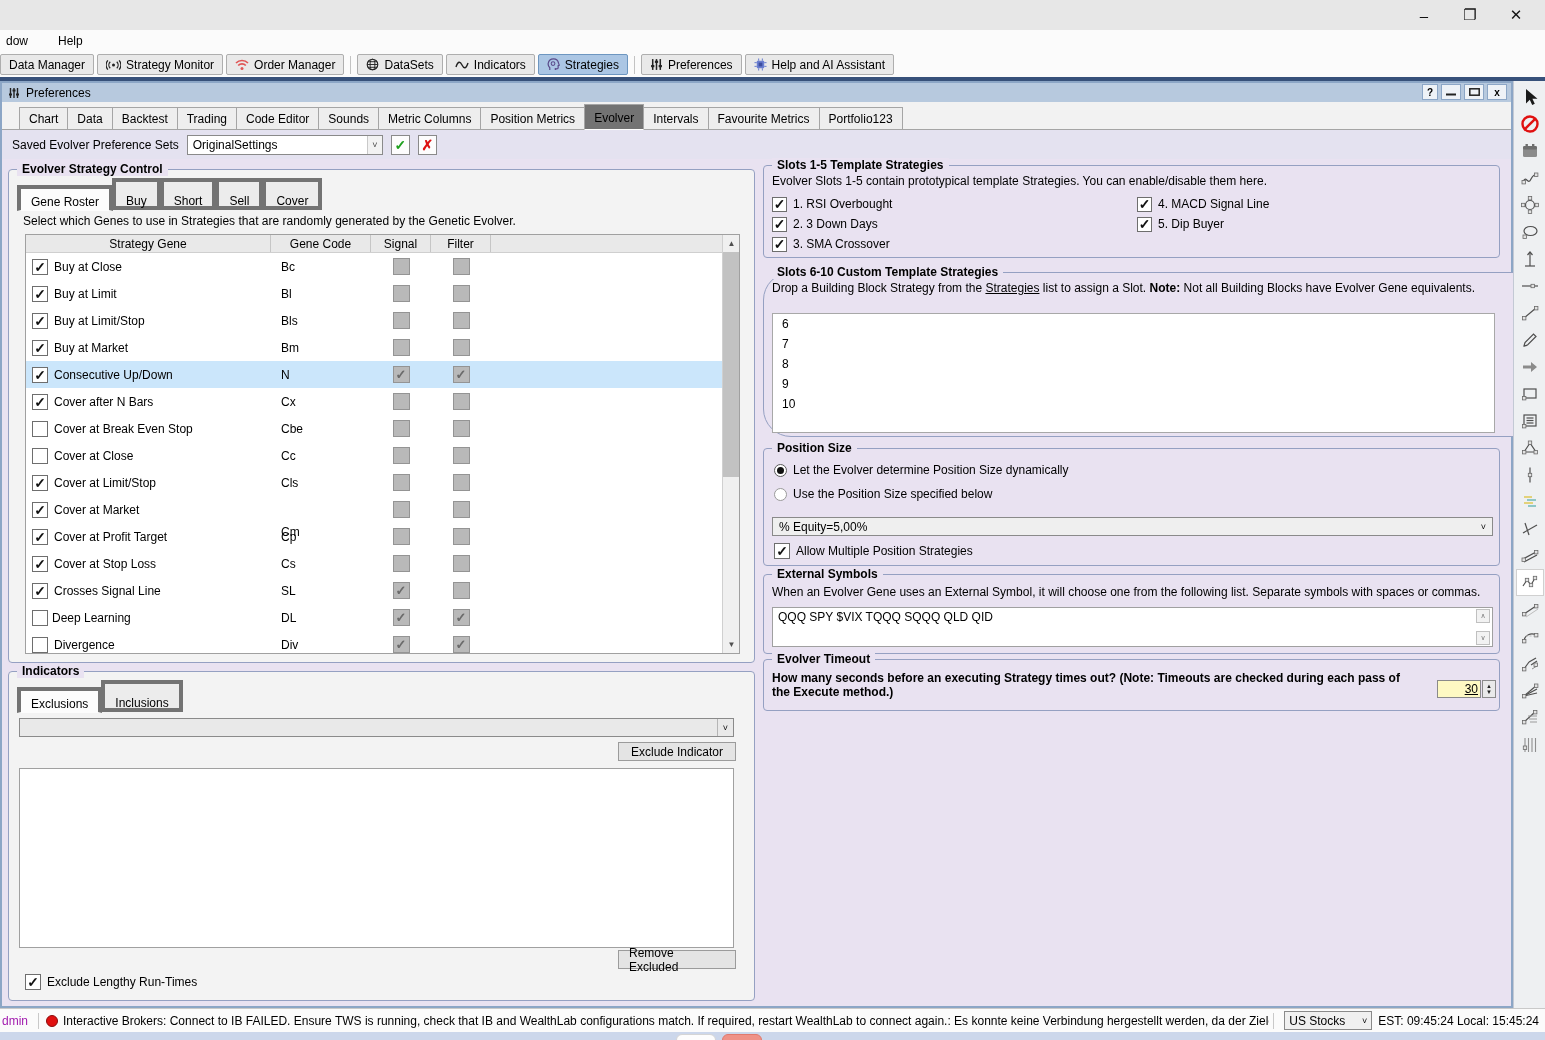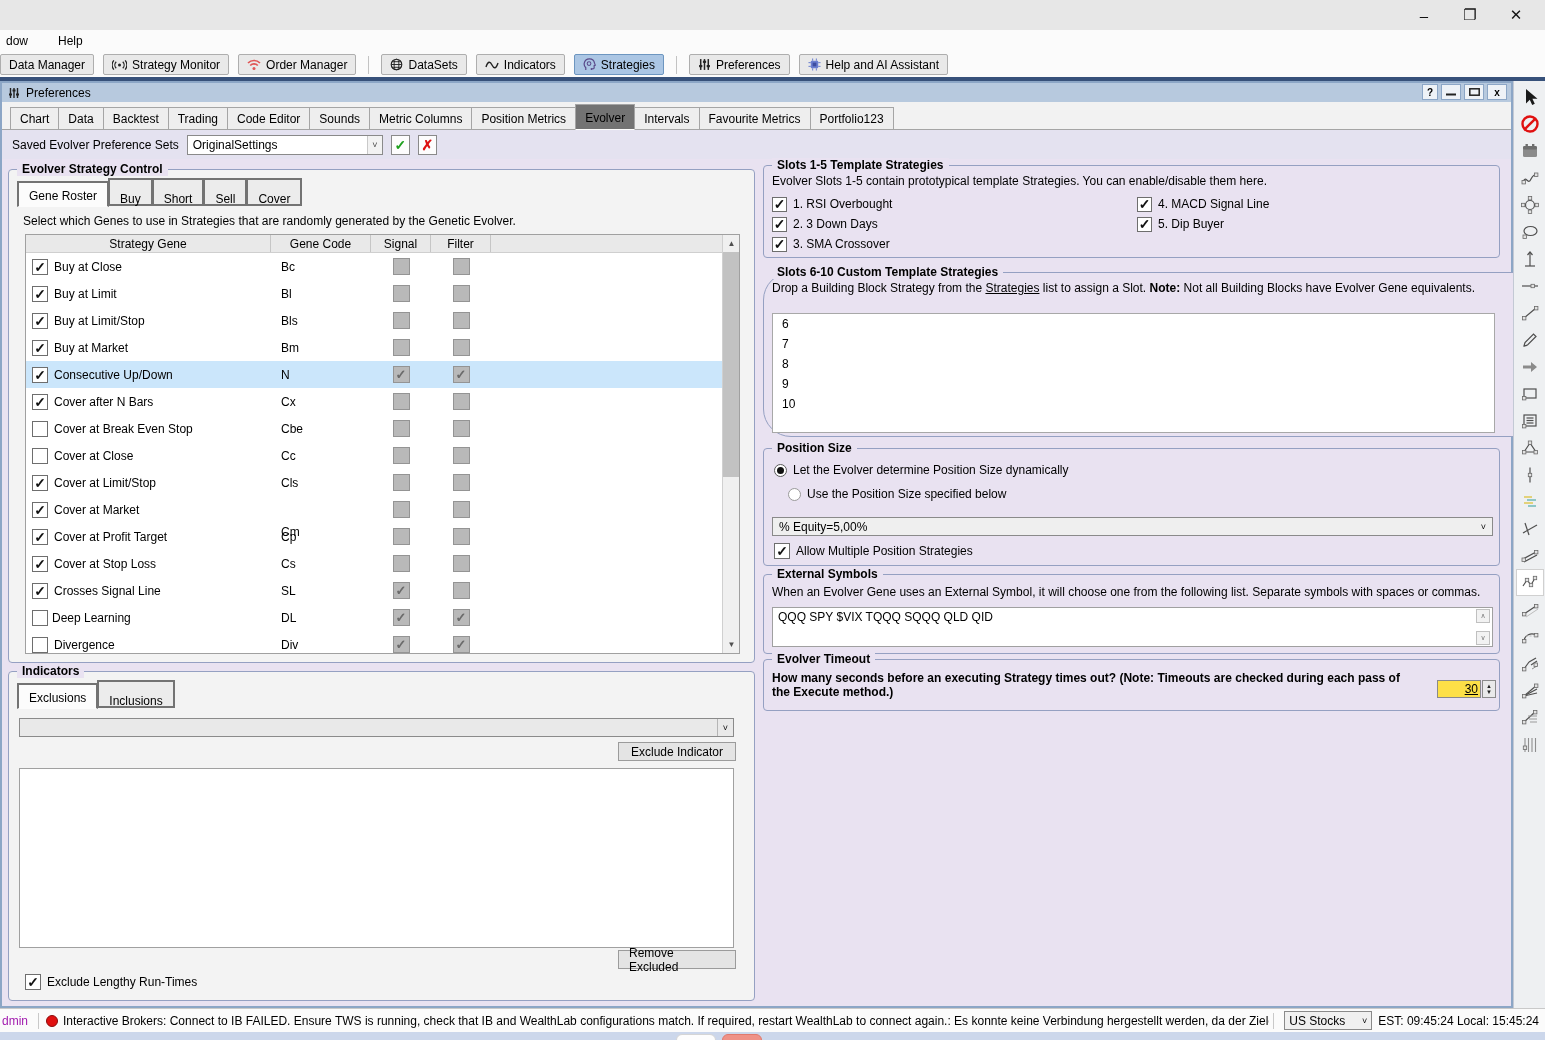--- a/index.html
+++ b/index.html
@@ -6,52 +6,52 @@
   html,body { width:1545px; height:1040px; overflow:hidden; }
   body { font-family:"Liberation Sans", sans-serif; font-size:12px; color:#000; background:#e8e8e8; position:relative; }
 
   
   #titlebar { position:absolute; left:0; top:0; width:1545px; height:30px; background:#e7e7e7; }
   #win-controls { position:absolute; right:6px; top:0; height:30px; display:flex; }
   .winbtn { width:46px; height:30px; display:flex; align-items:center; justify-content:center; font-size:15px; color:#111; }
   #menubar { position:absolute; left:0; top:30px; width:1545px; height:22px; background:#fbfbfb; display:flex; align-items:center; gap:22px; padding-left:2px; }
   .menu-item { padding:2px 4px; }
 
-  #toolbar { position:absolute; left:0; top:52px; width:1545px; height:25px; background:#fbfbfb; display:flex; align-items:center; gap:9px; padding-left:0; }
+  #toolbar { position:absolute; left:0; top:52px; width:1545px; height:25px; background:#fbfbfb; display:flex; align-items:center; gap:3px; padding-left:0; }
   .tbtn { height:21px; display:flex; align-items:center; gap:5px; padding:0 8px; background:#e9e9e9; border:1px solid #aeaeae; border-radius:2px; white-space:nowrap; }
   .tbtn.active { background:#abc6e4; border-color:#6d96c0; }
   .tb-sep { width:1px; height:18px; background:#c3c3c3; margin:0 3px; }
   #navline { position:absolute; left:0; top:77px; width:1545px; height:4px; background:#37517a; }
 
   
   #prefwin { position:absolute; left:0; top:81px; width:1513px; height:927px; background:#e9e2f1; border:2px solid #8ca6c6; }
   #pref-titlebar { position:absolute; left:0; top:0; width:100%; height:19px; background:#b7c9de; display:flex; align-items:center; padding-left:6px; gap:6px; }
   #pref-buttons { position:absolute; right:4px; top:1px; display:flex; gap:3px; }
   .pbtn { width:20px; height:16px; background:#eef2f7; border:1px solid #8ca6c6; font-size:10px; font-weight:bold; display:flex; align-items:center; justify-content:center; }
   .pbtn.q { width:16px; }
 
-  #tabstrip { position:absolute; left:0; top:19px; width:100%; height:28px; background:#f2f2f2; border-bottom:1px solid #a5a5a5; padding-left:8px; display:flex; align-items:flex-end; }
+  #tabstrip { position:absolute; left:0; top:19px; width:100%; height:28px; background:#f2f2f2; border-bottom:1px solid #a5a5a5; padding-left:17px; display:flex; align-items:flex-end; }
   .mtab { padding:4px 9px 4px 9px; border:1px solid #a5a5a5; border-bottom:none; background:#eeeeee; margin-right:-1px; height:22px; }
   .mtab.active { background:#737373; height:26px; padding-top:6px; position:relative; z-index:2; border-bottom:1px solid #fff; margin-bottom:-1px; }
 
   #savedrow { position:absolute; left:0; top:47px; width:100%; height:29px; background:#e4e2f0; display:flex; align-items:center; gap:8px; padding-left:10px; }
   #saved-combo { width:196px; height:20px; background:#fff; border:1px solid #8a8a8a; display:flex; align-items:center; justify-content:space-between; padding-left:5px; }
   #saved-combo .chev { width:15px; height:100%; border-left:1px solid #c9c9c9; display:flex; align-items:center; justify-content:center; font-size:9px; color:#444; background:#f2f2f2; }
   .sq-btn { width:19px; height:20px; background:#fdfdfd; border:1px solid #8a8a8a; display:flex; align-items:center; justify-content:center; font-weight:bold; font-size:14px; }
   .green { color:#1ea01e; } .red { color:#dd1111; }
 
   
   .grp { position:absolute; border:1px solid #95a0c2; border-radius:4px; }
   .grp > .legend { position:absolute; top:-8px; left:8px; background:#e9e2f1; padding:0 5px; font-weight:bold; white-space:nowrap; }
   .grp.graybg { background:#f3f3f3; }
   .grp.lavbg  { background:#e9e2f1; }
 
   
   .inner-tabs { display:flex; align-items:flex-end; }
-  .itab { padding:12px 10px; border:2px solid #737373; background:#ececec; margin-right:-1px; height:22px; }
+  .itab { padding:12px 10px; border:4px solid #737373; background:#ececec; margin-right:-1px; height:22px; }
   .itab.active { background:#fcfcfc; height:26px; padding-top:6px; z-index:2; position:relative; border-bottom:1px solid #fcfcfc; margin-bottom:-1px; }
 
   
   #gene-table { position:absolute; left:16px; top:64px; width:715px; height:420px; background:#fff; border:1px solid #a0a0a0; overflow:hidden; }
   #gene-head { display:flex; height:18px; background:#e9e9e9; border-bottom:1px solid #cfcfcf; }
   .gh { border-right:1px solid #c6c6c6; display:flex; align-items:center; justify-content:center; }
   .gt-row { display:flex; align-items:center; height:27px; }
   .gt-row.sel { background:#cbe6fb; }
   .cbox { width:16px; height:16px; border:1px solid #6e6e6e; background:#fff; display:inline-flex; align-items:center; justify-content:center; font-size:14px; font-weight:bold; color:#111; flex:0 0 auto; }
   .graybox { width:17px; height:17px; border:1px solid #949494; background:#b9b9b9; display:inline-flex; align-items:center; justify-content:center; font-size:13px; font-weight:bold; color:#6b6b6b; }
@@ -77,21 +77,21 @@
   .radio.on::after { content:""; width:7px; height:7px; border-radius:50%; background:#111; }
   .radio.off { border-color:#9a9a9a; }
 
   #pos-combo { position:absolute; left:8px; top:68px; width:721px; height:19px; background:#efefef; border:1px solid #8a8a8a; display:flex; align-items:center; justify-content:space-between; padding:0 6px; }
 
   #ext-box { position:absolute; left:8px; top:32px; width:721px; height:40px; background:#fff; border:1px solid #a0a0a0; padding:2px 5px; }
   #ext-scroll { position:absolute; right:1px; top:1px; width:15px; height:36px; }
   .mini-arrow { width:14px; height:14px; border:1px solid #c0c0c0; background:#f2f2f2; font-size:7px; display:flex; align-items:center; justify-content:center; color:#777; }
   #ext-scroll .dn { position:absolute; bottom:0; }
 
-  #spin { position:absolute; right:18px; top:20px; width:44px; height:18px; background:#fde047; border:1px solid #8a8a8a; display:flex; align-items:center; justify-content:flex-end; padding-right:2px;text-decoration:underline; }
+  #spin { position:absolute; right:18px; top:20px; width:44px; height:18px; background:#fef9c3; border:1px solid #8a8a8a; display:flex; align-items:center; justify-content:flex-end; padding-right:2px;text-decoration:underline; }
   #spin-arrows { position:absolute; right:3px; top:20px; width:14px; height:18px; border:1px solid #8a8a8a; background:#e9e9e9; display:flex; flex-direction:column; align-items:center; justify-content:center; font-size:6px; line-height:6px; color:#222; }
 
   
   #sidebar { position:absolute; right:0; top:81px; width:32px; height:927px; background:#eef0f2; border-left:1px solid #c3c9d4; display:flex; flex-direction:column; align-items:center; padding-top:2px; }
   .side-icon { width:28px; height:27px; display:flex; align-items:center; justify-content:center; }
   .side-icon.sel { background:#ffffff; border:1px solid #d0d0d0; }
 
   
   #statusbar { position:absolute; left:0; top:1008px; width:1545px; height:24px; background:#fbfbfb; border-top:1px solid #c9c9c9; display:flex; align-items:center; }
   #user-label { color:#a21caf; padding:0 6px 0 2px; }
@@ -571,21 +571,21 @@
         </div>
     </div>
   </div>
 
   <div class="grp lavbg" id="grp-pos" style="left:761px; top:365px; width:737px; height:118px;">
     <span class="legend">Position Size</span>
     <div class="chk-row" style="position:absolute; left:10px; top:14px;">
       <span class="radio on"></span>
       <span>Let the Evolver determine Position Size dynamically</span>
     </div>
-    <div class="chk-row" style="position:absolute; left:24px; top:38px;">
+    <div class="chk-row" style="position:absolute; left:10px; top:38px;">
       <span class="radio off"></span>
       <span>Use the Position Size specified below</span>
     </div>
     <div id="pos-combo">
       <span>% Equity=5,00%</span>
       <span style="font-size:9px;">˅</span>
     </div>
     <div class="chk-row" style="position:absolute; left:10px; top:94px;">
       <span class="cbox">✓</span>
       <span>Allow Multiple Position Strategies</span>

